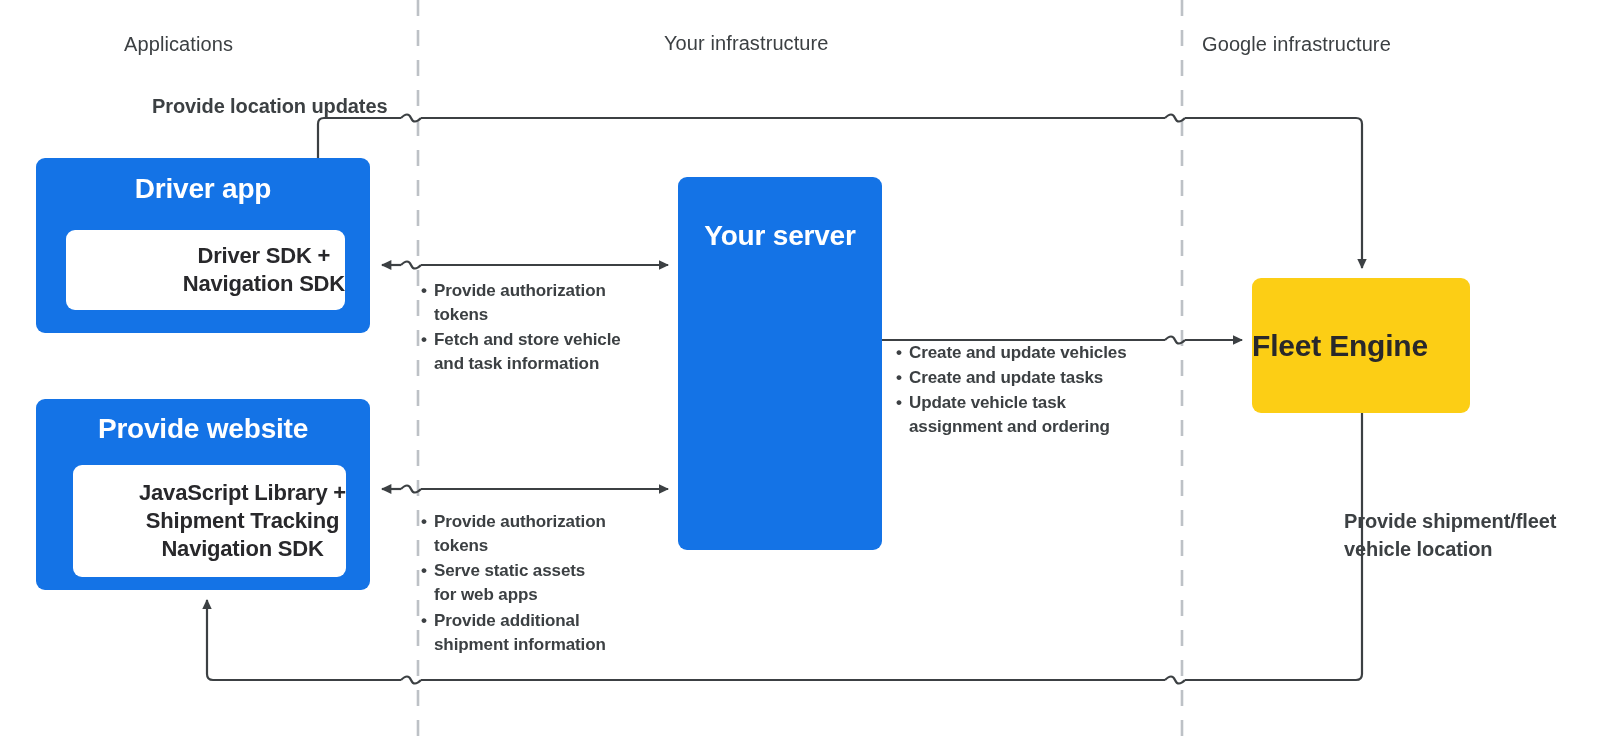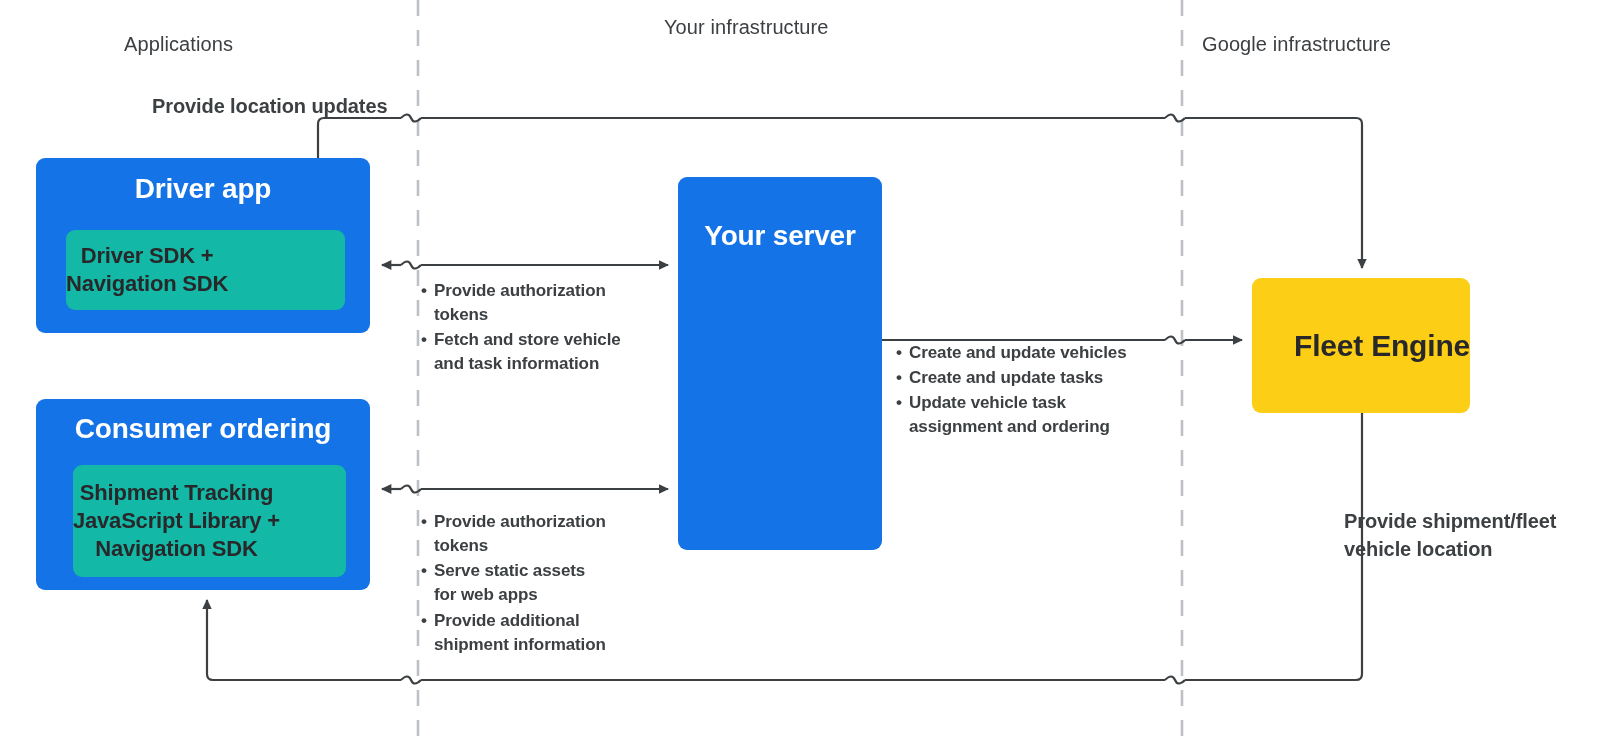--- a/index.html
+++ b/index.html
@@ -44,40 +44,40 @@
     left: 0;
     right: 0;
     text-align: center;
     color: #ffffff;
     font-weight: bold;
     font-size: 28px;
     letter-spacing: -0.2px;
   }
   .yellow-chip {
     position: absolute;
-    background: #14b8a6;
+    background: #ffffff;
     border-radius: 9px;
     box-sizing: border-box;
     display: flex;
     align-items: center;
-    justify-content: flex-start;
+    justify-content: flex-end;
     text-align: center;
     color: #28282b;
     font-weight: bold;
     line-height: 1.28;
     font-size: 22px;
     letter-spacing: -0.2px;
   }
   .yellow-box {
     position: absolute;
     background: #fcce15;
     border-radius: 9px;
     display: flex;
     align-items: center;
-    justify-content: flex-end;
+    justify-content: flex-start;
     color: #28282b;
     font-weight: bold;
     font-size: 30px;
     letter-spacing: -0.2px;
   }
   .edge-label {
     position: absolute;
     font-size: 20px;
     font-weight: bold;
     color: #3c4043;
@@ -156,41 +156,41 @@
     <g>
       <path d="M1362,413 L1362,674 Q1362,680 1356,680 L1185,680" fill="none" stroke="#3c4043" stroke-width="2.2"></path>
       <path d="M1165,680 q7,-7 10,0 q3,7 10,0" fill="none" stroke="#3c4043" stroke-width="2.2"></path>
       <path d="M1165,680 L421,680" fill="none" stroke="#3c4043" stroke-width="2.2"></path>
       <path d="M401,680 q7,-7 10,0 q3,7 10,0" fill="none" stroke="#3c4043" stroke-width="2.2"></path>
       <path d="M401,680 L213,680 Q207,680 207,674 L207,600" fill="none" stroke="#3c4043" stroke-width="2.2" marker-end="url(#arrowEnd)"></path>
     </g>
   </svg>
 
   <div class="zone-header" style="left:124px; top:33px;">Applications</div>
-  <div class="zone-header" style="left:664px; top:16px;">Your infrastructure</div>
+  <div class="zone-header" style="left:664px; top:32px;">Your infrastructure</div>
   <div class="zone-header" style="left:1202px; top:33px;">Google infrastructure</div>
 
   <div class="edge-label" style="left:152px; top:92px;">Provide location updates</div>
 
   <div class="blue-box" style="left:36px; top:158px; width:334px; height:175px;">
     <div class="blue-box-title" style="top:15px;">Driver app</div>
     <div class="yellow-chip" style="left:30px; top:72px; width:279px; height:80px;">
       <div>
         <div>Driver SDK +</div>
         <div>Navigation SDK</div>
       </div>
     </div>
   </div>
 
   <div class="blue-box" style="left:36px; top:399px; width:334px; height:191px;">
-    <div class="blue-box-title" style="top:14px;">Consumer ordering</div>
+    <div class="blue-box-title" style="top:14px;">Provide website</div>
     <div class="yellow-chip" style="left:37px; top:66px; width:273px; height:112px;">
       <div>
+        <div>JavaScript Library  +</div>
         <div>Shipment Tracking</div>
-        <div>JavaScript Library  +</div>
         <div>Navigation SDK</div>
       </div>
     </div>
   </div>
 
   <div class="blue-box" style="left:678px; top:177px; width:204px; height:373px;">
     <div class="blue-box-title" style="top:14px;margin-top:29px;">Your server</div>
   </div>
 
   <div class="yellow-box" style="left:1252px; top:278px; width:218px; height:135px;">

